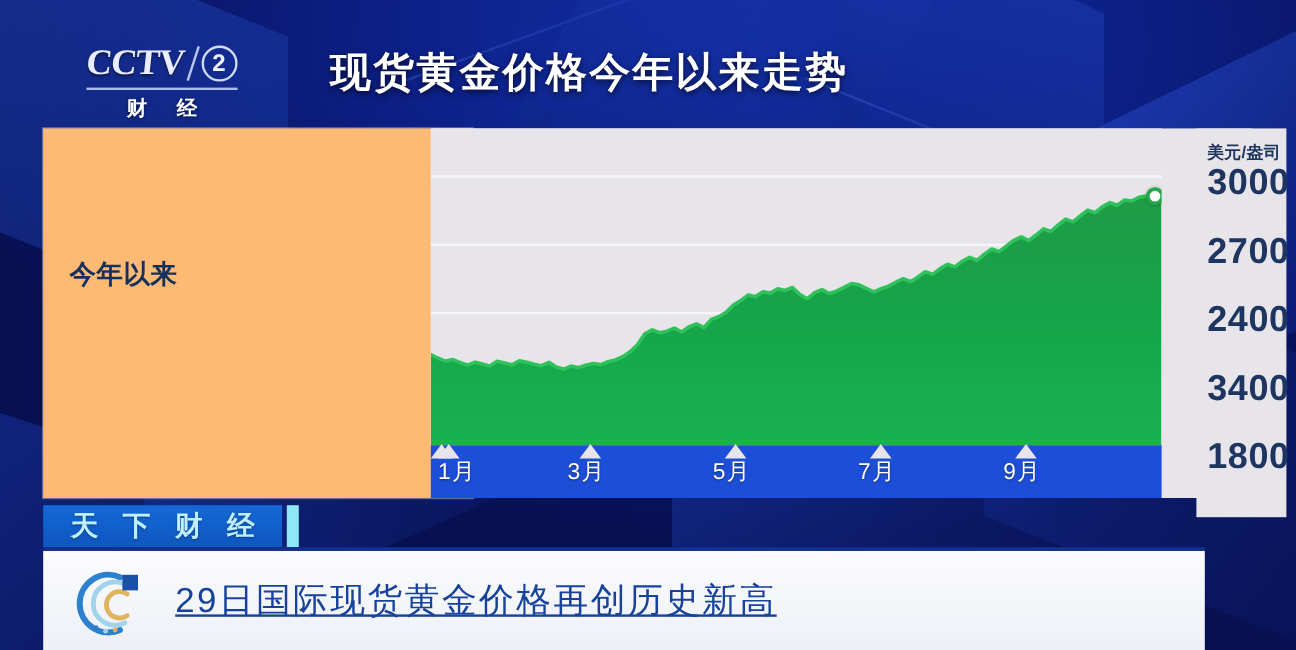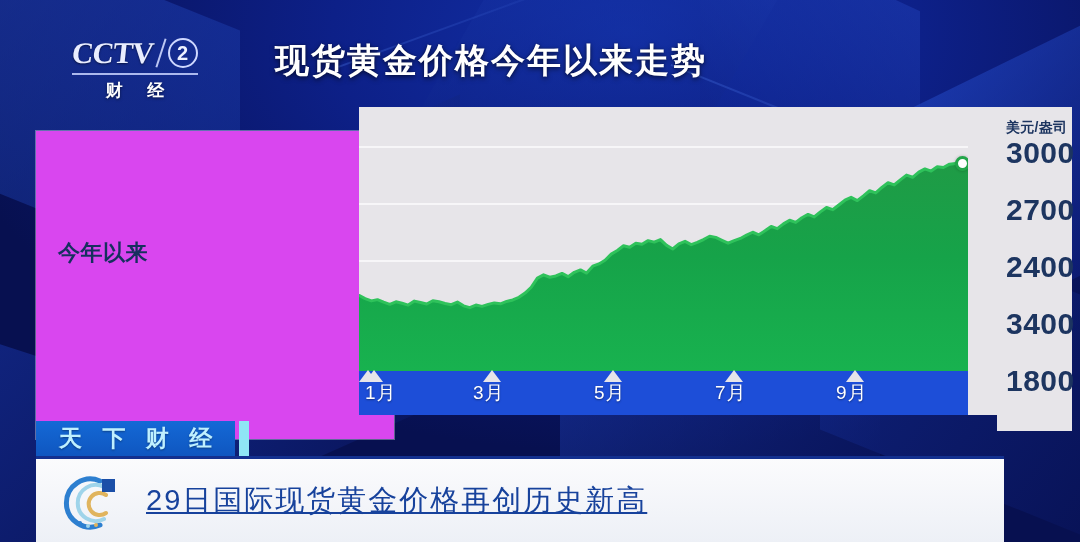--- a/index.html
+++ b/index.html
@@ -93,23 +93,22 @@
     position: absolute; left: 275px; top: 38px;
     font-size: 34px; font-weight: 700; color: #ffffff;
     letter-spacing: 2px;
     text-shadow: 0 2px 5px rgba(0,0,0,.55), 0 0 2px rgba(0,0,0,.4);
   }
 
   
   .left-panel {
     position: absolute; left: 36px; top: 107px;
     width: 358px; height: 308px;
-    background: #d946ef;
+    background: #fdba74;
     box-shadow: 0 0 0 1px rgba(255,255,255,.35);
-    margin-top: 24px;
   }
   .panel-text {
     position: absolute; left: 22px; top: 105px;
     color: #16305e; font-weight: 700; font-size: 22px; line-height: 1.55;
     letter-spacing: .5px;
   }
   .panel-text .l2 { white-space: nowrap; }
 
   
   .chart-box {

